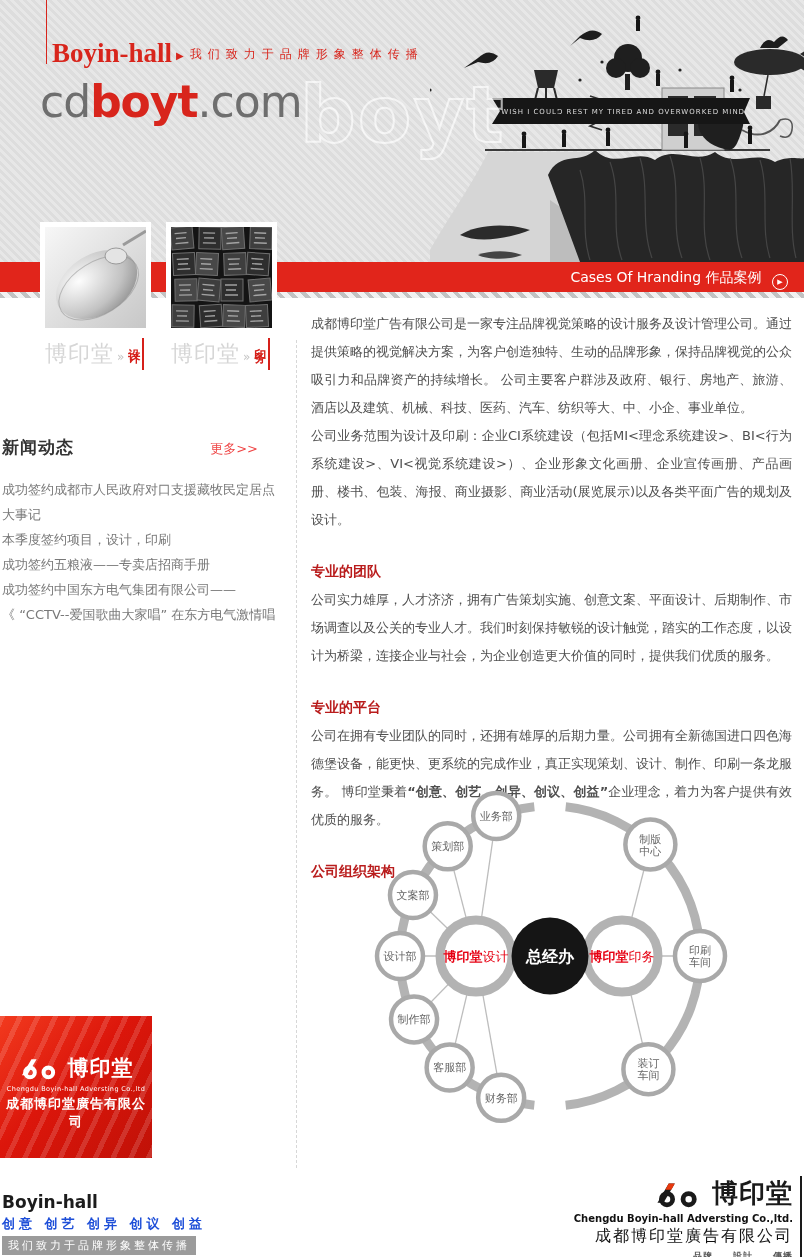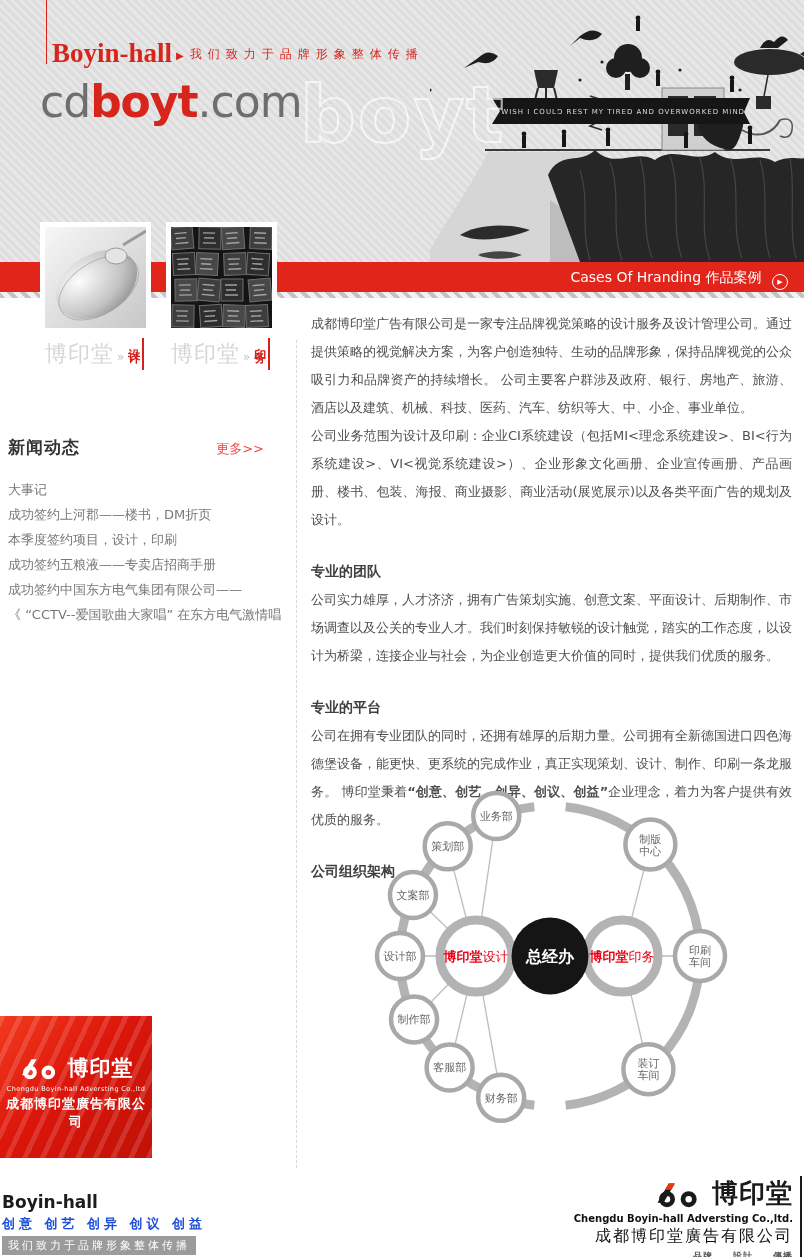--- a/index.html
+++ b/index.html
@@ -30,21 +30,21 @@
   .thumb.t1{left:40px;} .thumb.t2{left:166px;}
   .thumb svg.timg{display:block;width:101px;height:101px;}
   .tlabel{display:flex;align-items:center;margin-top:8px;height:36px;white-space:nowrap;}
   .tlabel .tbrand{font-size:22px;color:#d6d6d6;letter-spacing:1px;}
   .tlabel .tarr{font-size:12px;color:#c4c4c4;margin:6px 3px 0 3px;}
   .tlabel .ttag{writing-mode:vertical-rl;font-size:12px;font-weight:bold;color:#d6201a;
         border-right:2px solid #d6201a;padding-right:2px;height:32px;letter-spacing:3px;line-height:13px;}
   
   .vsep{position:absolute;left:296px;top:340px;height:828px;border-left:1px dashed #d7d7d7;}
   
-  .news{position:absolute;left:8px;top:436px;width:292px;}
+  .news{position:absolute;left:2px;top:436px;width:292px;}
   .news-head{display:flex;justify-content:space-between;align-items:baseline;}
   .news-title{font-size:17px;font-weight:bold;color:#333;letter-spacing:1px;}
   .news-more{font-size:13px;color:#ef4444;padding-right:36px;cursor:pointer;}
   .news-list{margin-top:18px;font-size:13px;color:#787878;}
   .news-line{line-height:25px;white-space:nowrap;cursor:pointer;}
   .news-line.hl{color:#e60012;font-weight:bold;}
   .news-line.hl .tri{font-size:9px;margin-right:5px;vertical-align:1px;}
   
   .redblock{position:absolute;left:0;top:1016px;width:152px;height:142px;
      background:linear-gradient(135deg,#f23a1e 0%,#dc160b 45%,#c01107 100%);overflow:hidden;}
@@ -52,21 +52,21 @@
      background:repeating-linear-gradient(115deg,rgba(255,255,255,.14) 0 5px,transparent 5px 16px);}
   .rb-inner{position:relative;text-align:center;color:#fff;padding-top:38px;}
   .rb-logo-row{display:flex;align-items:center;justify-content:center;gap:5px;}
   .rb-cnlogo{font-size:21px;font-weight:bold;letter-spacing:1px;}
   .rb-en{font-size:6.5px;letter-spacing:.4px;margin-top:3px;text-align:center;}
   .rb-cn{font-family:"DejaVu Serif",serif;font-size:13px;font-weight:bold;letter-spacing:1px;margin-top:2px;}
   
   .main{position:absolute;left:311px;top:310px;width:481px;font-size:13px;color:#4f4f4f;
         line-height:28px;text-align:justify;}
   .main p{margin:0;}
-  .rhead{color:#404040;font-weight:bold;font-size:14px;margin:27px 0 5px;line-height:20px;}
+  .rhead{color:#b91c1c;font-weight:bold;font-size:14px;margin:27px 0 5px;line-height:20px;}
   .main .b{font-weight:bold;}
   
   .orgchart{position:absolute;left:322px;top:775px;z-index:2;}
   
   .footer-left{position:absolute;left:2px;top:1192px;}
   .fl-brand{font-size:17px;font-weight:800;color:#1c1c1c;letter-spacing:0;}
   .fl-slogan{font-size:13px;font-weight:bold;color:#1d4ed8;letter-spacing:4px;margin-top:3px;}
   .fl-bar{display:inline-block;background:#9b9b9b;color:#fff;font-size:11px;letter-spacing:3px;
           padding:2px 6px;margin-top:3px;}
   .footer-right{position:absolute;right:2px;top:1176px;text-align:right;
@@ -301,22 +301,22 @@
   </div>
 
   <div class="vsep"></div>
 
   <div class="news">
     <div class="news-head">
       <span class="news-title">新闻动态</span>
       <span class="news-more">更多&gt;&gt;</span>
     </div>
     <div class="news-list">
+      <div class="news-line">成功签约成都市人民政府对口支援藏牧民定居点</div>
       <div class="news-line">大事记</div>
-      <div class="news-line">成功签约上河郡——楼书，DM折页</div>
       <div class="news-line">本季度签约项目，设计，印刷</div>
       <div class="news-line">成功签约五粮液——专卖店招商手册</div>
       <div class="news-line">成功签约中国东方电气集团有限公司——</div>
       <div class="news-line">《 “CCTV--爱国歌曲大家唱” 在东方电气激情唱</div>
     </div>
   </div>
 
   <div class="redblock">
     <div class="pat"></div>
     <div class="rb-inner">

